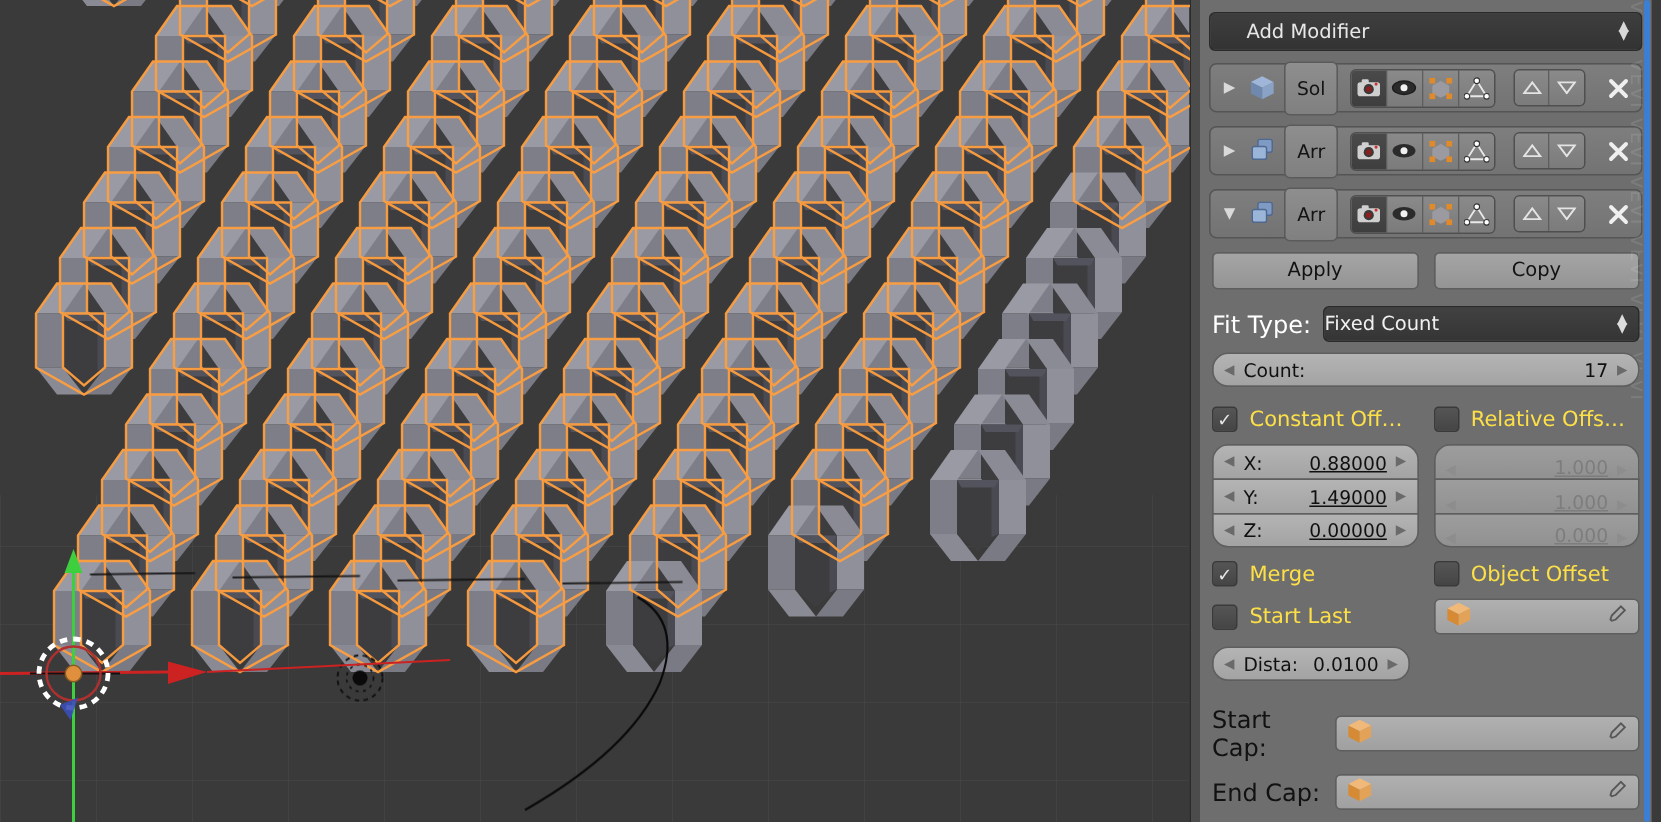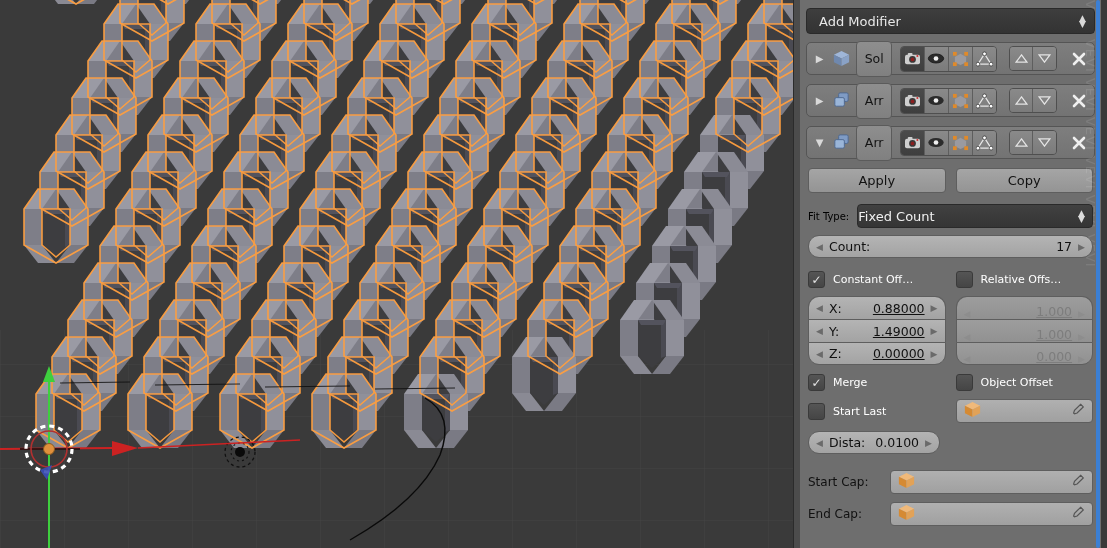--- a/index.html
+++ b/index.html
@@ -60,21 +60,21 @@
   }
 
   
   .add-mod {
     position: relative;
     height: 26px;
     background: linear-gradient(#3e3e3e, #333333);
     border: 1px solid #2a2a2a;
     border-radius: 4px;
     display: flex; align-items: center;
-    padding: 0 12px;
+    padding: 0 24px;
     color: #e8e8e8;
     font-size: 13px;
     margin-bottom: 8px;
   }
   .add-mod .spin {
     position: absolute; right: 8px; top: 50%;
     transform: translateY(-50%);
     display: flex; flex-direction: column;
     line-height: 6px; font-size: 9px; color: #d8d8d8;
   }
@@ -139,21 +139,21 @@
   .pbtn {
     flex: 1; height: 25px;
     background: linear-gradient(#a5a5a5, #949494);
     border: 1px solid #5e5e5e;
     border-radius: 4px;
     display: flex; align-items: center; justify-content: center;
     font-size: 13px; color: #121212;
   }
 
   .field-row { display: flex; align-items: center; margin-bottom: 7px; gap: 8px; }
-  .flabel { font-size: 10px; color: #000000; }
+  .flabel { font-size: 16px; color: #ffffff; }
   .dropdown {
     flex: 1; height: 24px;
     background: linear-gradient(#414141, #353535);
     border: 1px solid #2a2a2a; border-radius: 4px;
     display: flex; align-items: center; justify-content: flex-start;
     position: relative;
     color: #f0f0f0; font-size: 13px;
   }
   .dropdown .spin {
     position: absolute; right: 7px; top: 50%;
@@ -180,21 +180,21 @@
 
   .checkrow { display: flex; margin-bottom: 8px; gap: 10px; }
   .checkcell { flex: 1; display: flex; align-items: center; gap: 8px; }
   .cbox {
     width: 17px; height: 17px; border-radius: 3px;
     background: linear-gradient(#555, #454545);
     border: 1px solid #3a3a3a;
     display: flex; align-items: center; justify-content: center;
     color: #e6e6e6; font-size: 12px;
   }
-  .clabel { color: #ffffff; font-size: 11px; }
+  .clabel { color: #fde047; font-size: 14px; }
 
   .vec-cols { display: flex; gap: 10px; margin-bottom: 9px; }
   .vec-col { flex: 1; }
   .vec-col .numfield {
     border-radius: 0; border-bottom: none;
   }
   .vec-col .numfield:first-child { border-radius: 11px 11px 0 0; }
   .vec-col .numfield:last-child { border-radius: 0 0 11px 11px; border-bottom: 1px solid #5e5e5e; }
   .numfield.dim {
     background: linear-gradient(#9d9d9d, #919191);
@@ -206,21 +206,21 @@
   .objfield {
     flex: 1; height: 24px;
     background: linear-gradient(#b0b0b0, #a0a0a0);
     border: 1px solid #5e5e5e; border-radius: 4px;
     display: flex; align-items: center;
     padding: 0 6px;
     position: relative;
   }
   .objfield .pick { position: absolute; right: 7px; top: 50%; transform: translateY(-50%); }
   .cap-row { display: flex; align-items: center; gap: 10px; margin-bottom: 8px; }
-  .cap-label { width: 72px; font-size: 12px; color: #111; }
+  .cap-label { width: 72px; font-size: 16px; color: #111; }
 </style>
 </head>
 <body>
 
 <div id="app">
 
   <div id="viewport">
     <svg id="viewport-svg" width="793" height="548" viewBox="0 0 793 548">
       <defs>
         <pattern id="grid" width="64" height="52" patternUnits="userSpaceOnUse">

